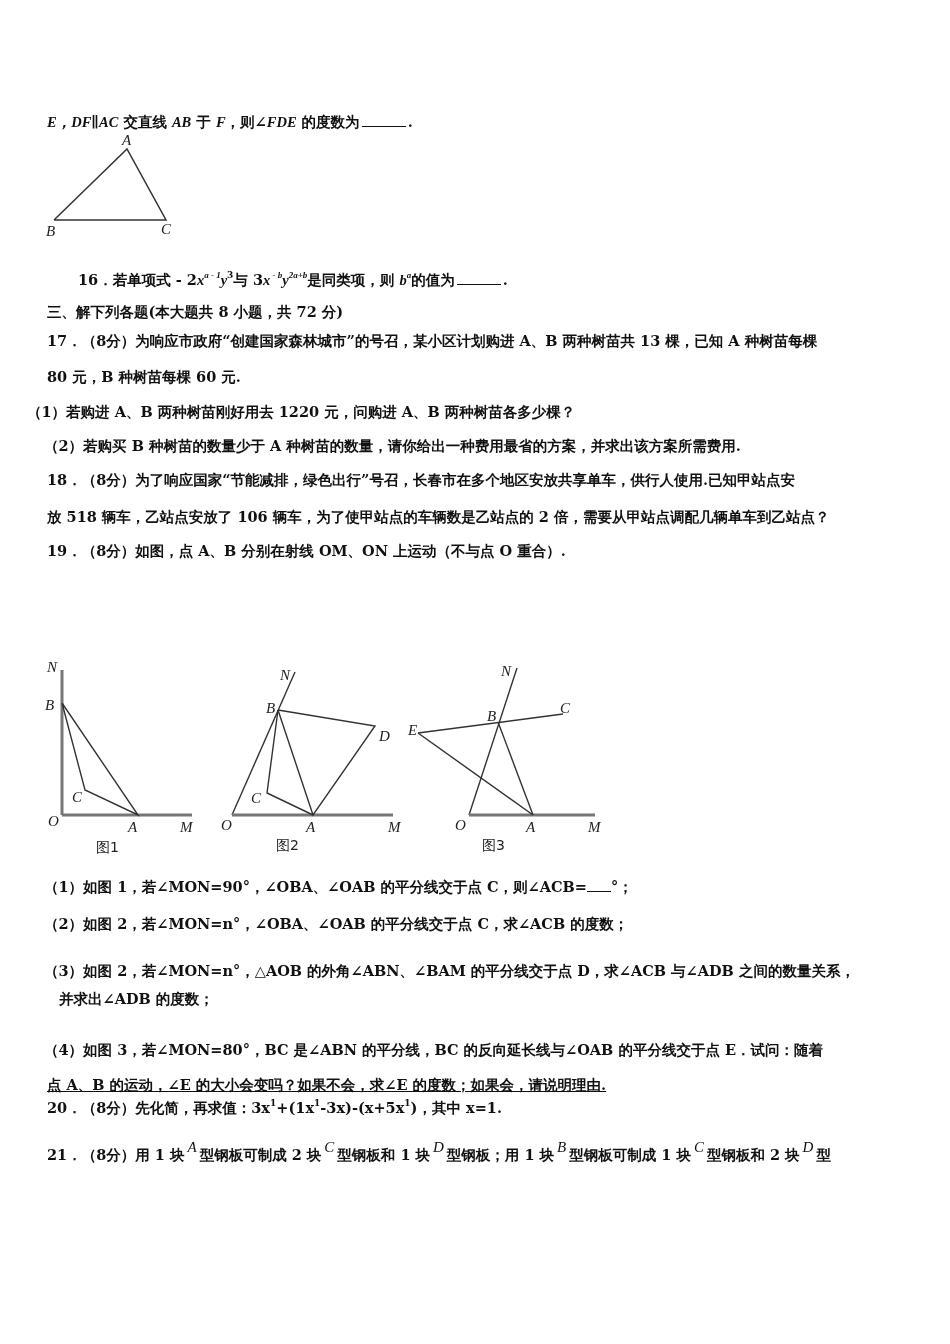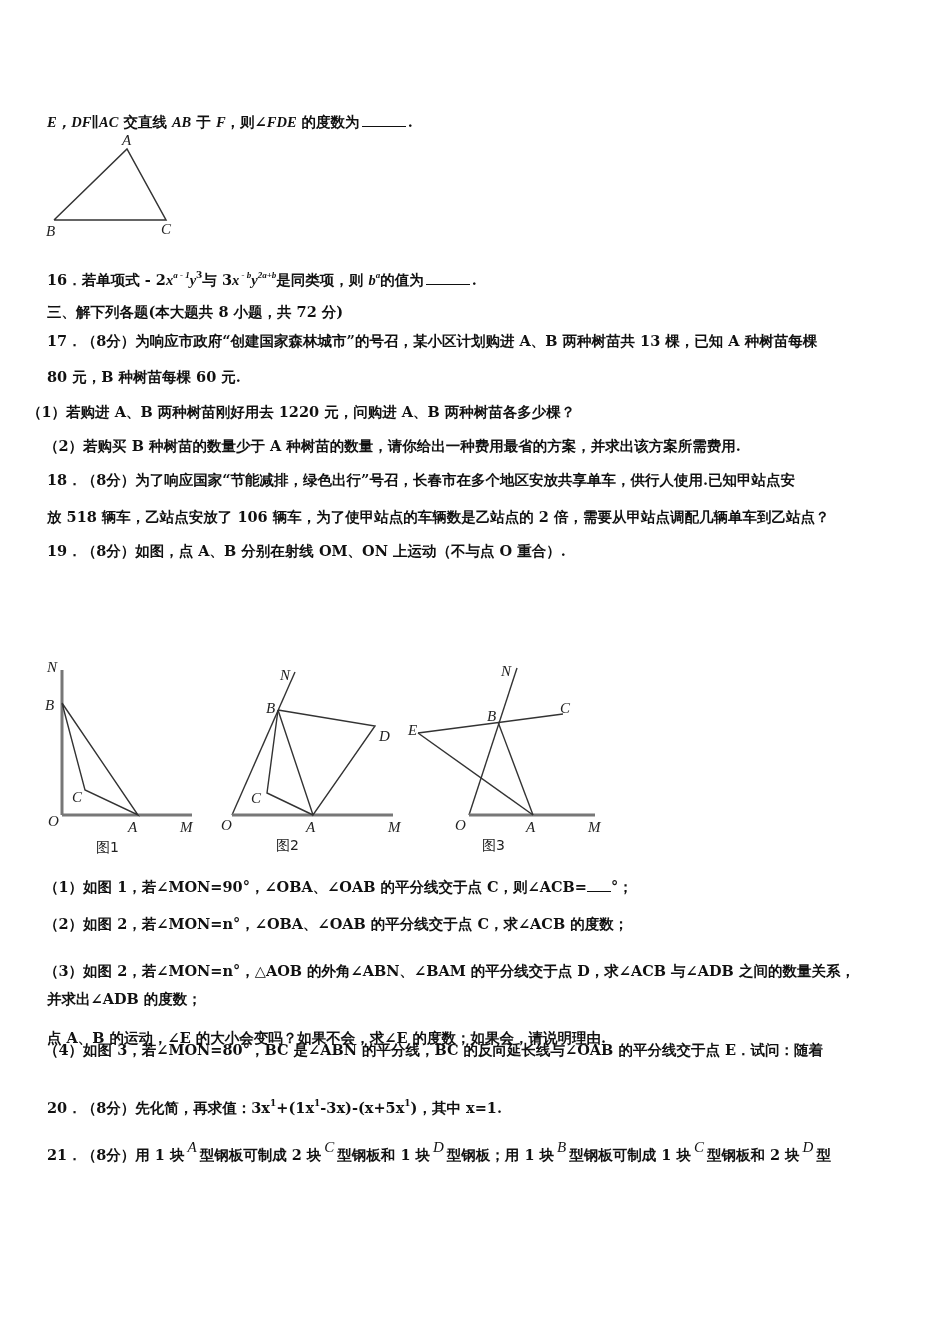--- a/index.html
+++ b/index.html
@@ -22,21 +22,21 @@
   <span class="it">E，DF∥AC</span><span> 交直线 </span><span class="it">AB</span><span> 于 </span><span class="it">F</span><span>，则∠</span><span class="it">FDE</span><span> 的度数为</span><span class="blank"></span><span>.</span>
 </div>
 
 <svg style="left:40px; top:130px;" width="160" height="115">
   <polyline points="14,90 87,19 126,90 14,90" fill="none" stroke="#333" stroke-width="1.5"></polyline>
   <text x="82" y="15">A</text>
   <text x="6" y="106">B</text>
   <text x="121" y="104">C</text>
 </svg>
 
-<div class="line" style="top:270px;">
+<div class="line" style="top:270px;margin-left:31px;">
   <span>16．</span><span>若单项式 - 2</span><span class="it">x</span><sup class="it">a - 1</sup><span class="it">y</span><sup>3</sup><span>与 3</span><span class="it">x</span><sup class="it"> - b</sup><span class="it">y</span><sup class="it">2a+b</sup><span>是同类项，则 </span><span class="it">b</span><sup class="it">a</sup><span>的值为</span><span class="blank"></span><span>.</span>
 </div>
 
 <div class="line" style="top:302px;">三、解下列各题(本大题共 8 小题，共 72 分)</div>
 
 <div class="line" style="top:331px;">17．（8分）为响应市政府“创建国家森林城市”的号召，某小区计划购进 A、B 两种树苗共 13 棵，已知 A 种树苗每棵</div>
 <div class="line" style="top:367px;">80 元，B 种树苗每棵 60 元.</div>
 <div class="line" style="top:402px; left:27px;">（1）若购进 A、B 两种树苗刚好用去 1220 元，问购进 A、B 两种树苗各多少棵？</div>
 <div class="line" style="top:436px; left:44px;">（2）若购买 B 种树苗的数量少于 A 种树苗的数量，请你给出一种费用最省的方案，并求出该方案所需费用.</div>
 
@@ -87,23 +87,23 @@
   <text x="126" y="182">A</text>
   <text x="188" y="182">M</text>
   <text class="cap" x="82" y="200">图3</text>
 </svg>
 
 <div class="line" style="top:877px; left:44px;">
   <span>（1）如图 1，若∠MON=90°，∠OBA、∠OAB 的平分线交于点 C，则∠ACB=</span><span class="blank-short"></span><span>°；</span>
 </div>
 <div class="line" style="top:914px; left:44px;">（2）如图 2，若∠MON=n°，∠OBA、∠OAB 的平分线交于点 C，求∠ACB 的度数；</div>
 <div class="line" style="top:952px; left:44px;margin-top:9px;">（3）如图 2，若∠MON=n°，△AOB 的外角∠ABN、∠BAM 的平分线交于点 D，求∠ACB 与∠ADB 之间的数量关系，</div>
-<div class="line" style="top:989px;">并求出∠ADB 的度数；</div>
+<div class="line" style="top:989px;margin-left:12px;">并求出∠ADB 的度数；</div>
 <div class="line" style="top:1027px; left:44px;margin-top:13px;">（4）如图 3，若∠MON=80°，BC 是∠ABN 的平分线，BC 的反向延长线与∠OAB 的平分线交于点 E．试问：随着</div>
-<div class="line" style="top:1028px;">点 A、B 的运动，∠E 的大小会变吗？如果不会，求∠E 的度数；如果会，请说明理由.</div>
+<div class="line" style="top:1075px;text-decoration:underline;">点 A、B 的运动，∠E 的大小会变吗？如果不会，求∠E 的度数；如果会，请说明理由.</div>
 
 <div class="line" style="top:1098px;">
   <span>20．（8分）先化简，再求值：3x</span><sup>1</sup><span>+(1x</span><sup>1</sup><span>-3x)-(x+5x</span><sup>1</sup><span>)，其中 x=1.</span>
 </div>
 
 <div class="line" style="top:1145px;">
   <span>21．（8分）用 1 块</span><span class="sublabel">A</span><span>型钢板可制成 2 块</span><span class="sublabel">C</span><span>型钢板和 1 块</span><span class="sublabel">D</span><span>型钢板；用 1 块</span><span class="sublabel">B</span><span>型钢板可制成 1 块</span><span class="sublabel">C</span><span>型钢板和 2 块</span><span class="sublabel">D</span><span>型</span>
 </div>
 
 </body></html>

